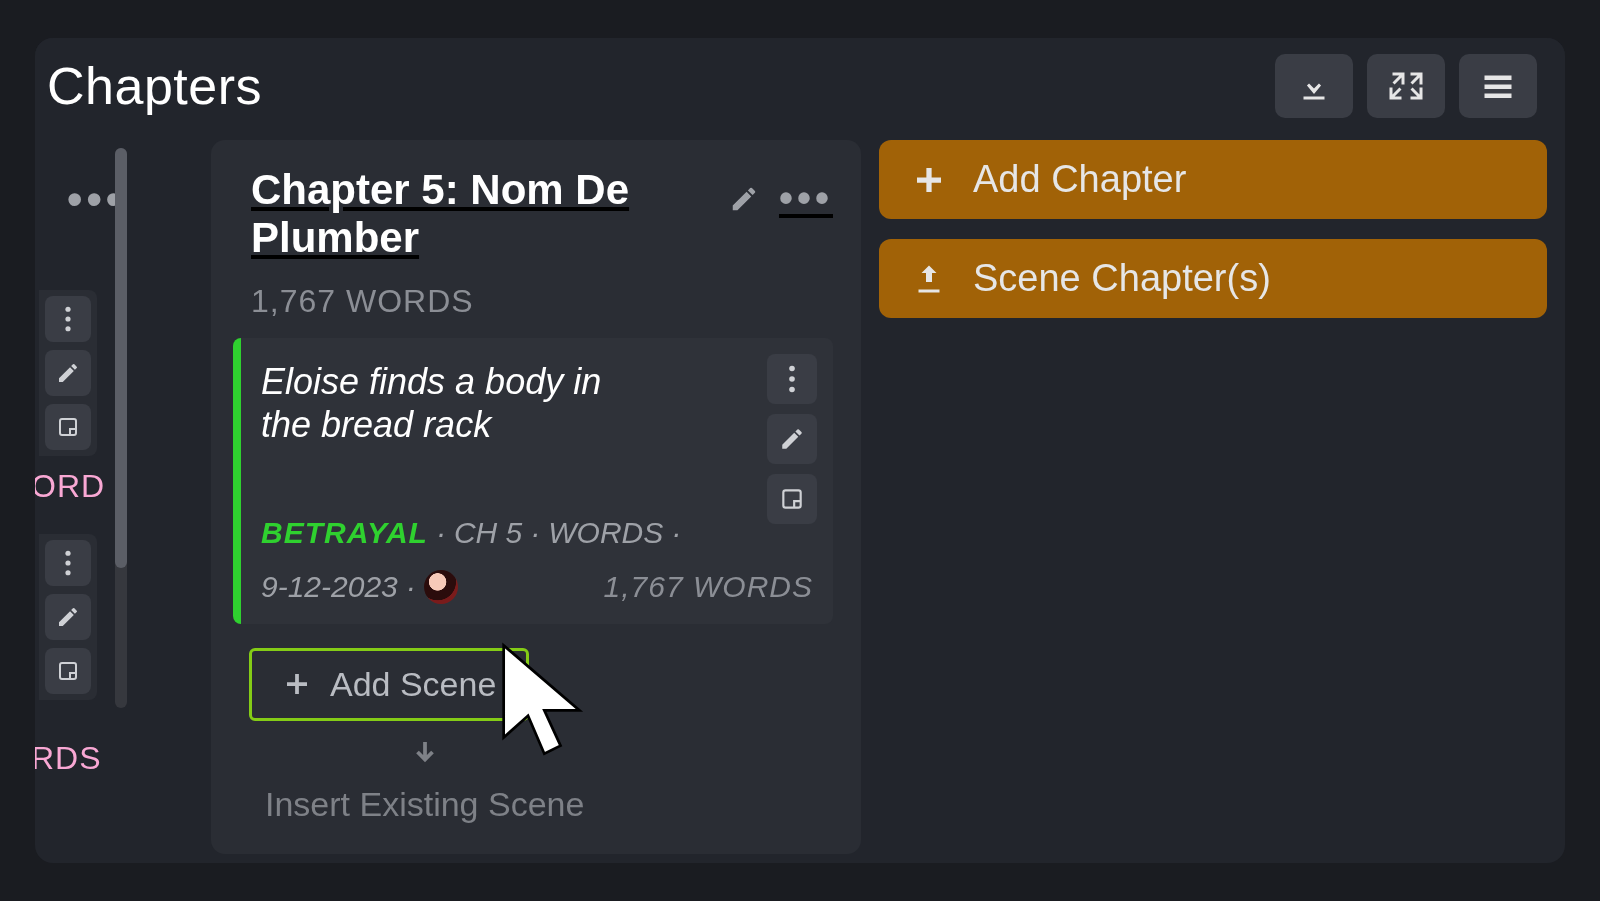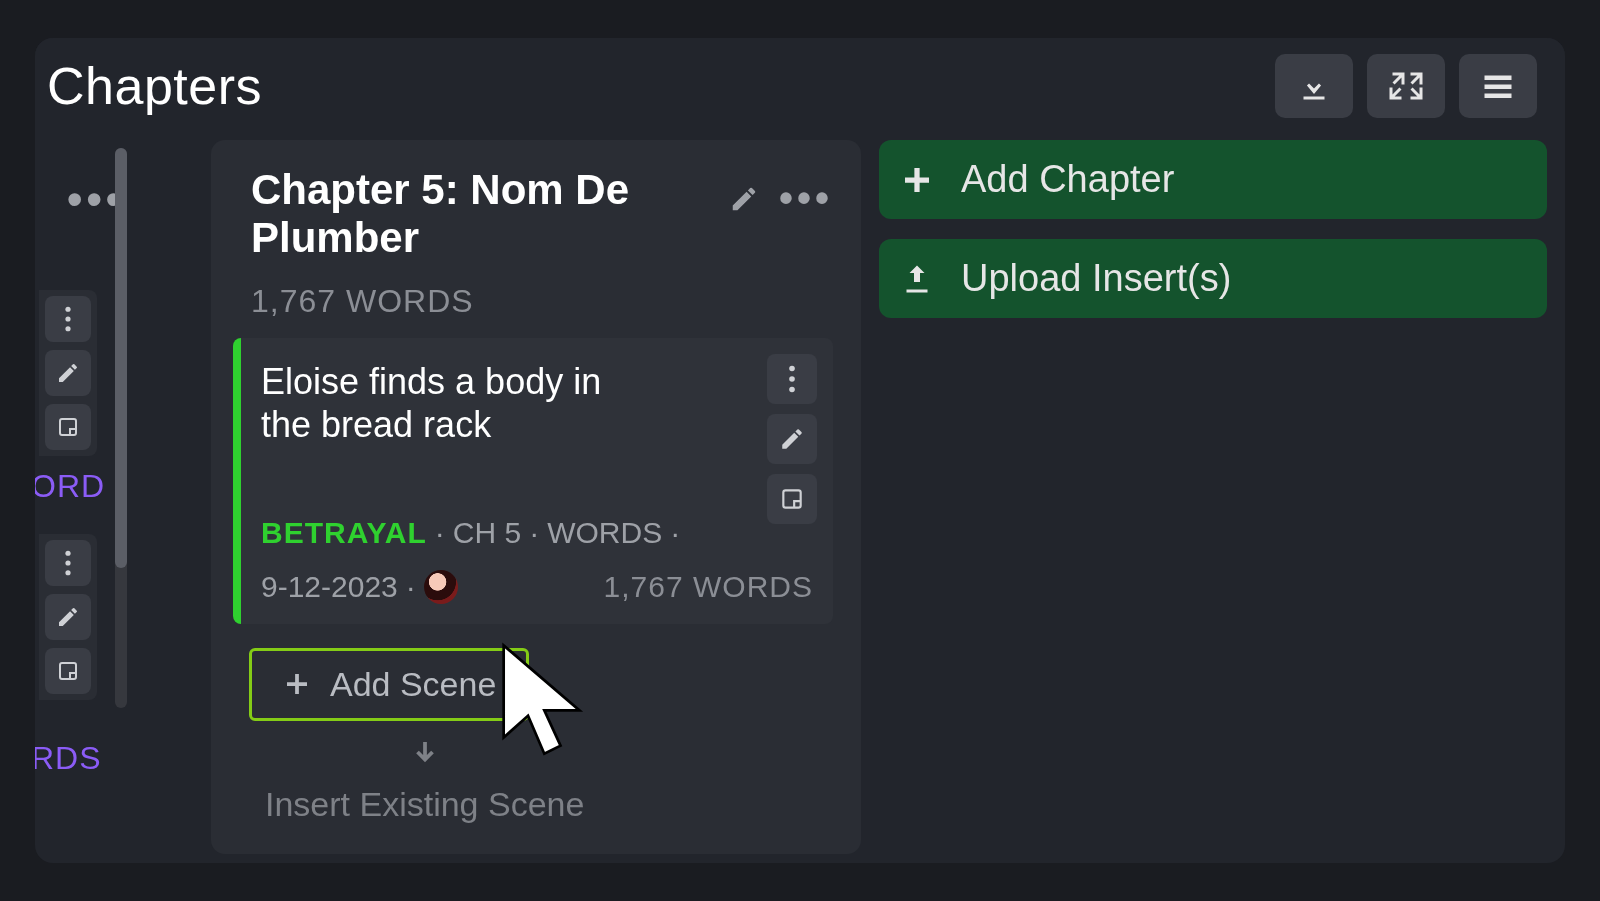--- a/index.html
+++ b/index.html
@@ -92,21 +92,21 @@
   .sliver-mini {
     width: 46px;
     height: 46px;
     background: #3a3d45;
     border-radius: 8px;
     display:flex;align-items:center;justify-content:center;
   }
   .sliver-word {
     position: absolute;
     left: -8px;
-    color: #8b5cf6;
+    color: #f9a8d4;
     font-size: 32px;
     font-weight: 400;
     letter-spacing: 1px;
   }
 
   .scroll-track {
     width: 12px;
     background: #36383e;
     border-radius: 6px;
     margin-top: 0;
@@ -127,20 +127,21 @@
     background: #2a2d34;
     border-radius: 14px;
     width: 650px;
     flex-shrink: 0;
     padding: 26px 28px 30px 40px;
   }
   .chapter-head {
     display: flex;
     align-items: flex-start;
     gap: 20px;
+    text-decoration: underline;
   }
   .chapter-title {
     color: #fff;
     font-size: 42px;
     font-weight: 700;
     line-height: 1.15;
     flex: 1;
   }
   .head-icon {
     color:#9ea1a7;
@@ -162,20 +163,21 @@
   }
 
   .scene-card {
     margin-top: 18px;
     border-left: 8px solid #2fd12f;
     background: #2f3239;
     border-radius: 8px;
     margin-left: -18px;
     padding: 22px 20px 20px 20px;
     position: relative;
+    font-style: italic;
   }
   .scene-title {
     color: #fff;
     font-size: 36px;
     line-height: 1.2;
     width: 400px;
   }
   .scene-side {
     position: absolute;
     right: 16px;
@@ -248,28 +250,28 @@
   }
 
   
   .right-col {
     flex: 1;
     display: flex;
     flex-direction: column;
     gap: 20px;
   }
   .big-btn {
-    background: #14532d;
+    background: #a16207;
     border-radius: 12px;
     color: #e6e6e6;
     font-size: 38px;
     display: flex;
     align-items: center;
     gap: 26px;
-    padding: 18px 20px;
+    padding: 18px 32px;
     cursor: pointer;
   }
 
   
   .cursor-overlay {
     position: absolute;
     left: 492px;
     top: 640px;
     pointer-events: none;
   }
@@ -423,21 +425,21 @@
       <div class="big-btn">
         <svg width="36" height="36" viewBox="0 0 24 24" fill="none" stroke="#e6e6e6" stroke-width="3.5">
             <path d="M12 4v16M4 12h16"></path>
           </svg>
         <span>Add Chapter</span>
       </div>
       <div class="big-btn">
         <svg width="36" height="36" viewBox="0 0 24 24" fill="#e6e6e6">
             <path d="M12 3l5 5h-3v6h-4V8H7l5-5zM5 19h14v2H5v-2z"></path>
           </svg>
-        <span>Upload Insert(s)</span>
+        <span>Scene Chapter(s)</span>
       </div>
     </div>
 
   </div>
 </div>
 
 <svg class="cursor-overlay" width="110" height="130" viewBox="0 0 40 48">
   <path d="M4 2 L4 36 L13 28 L19 42 L25 39 L19 26 L32 26 Z" fill="#ffffff" stroke="#000" stroke-width="1"></path>
 </svg>
 

